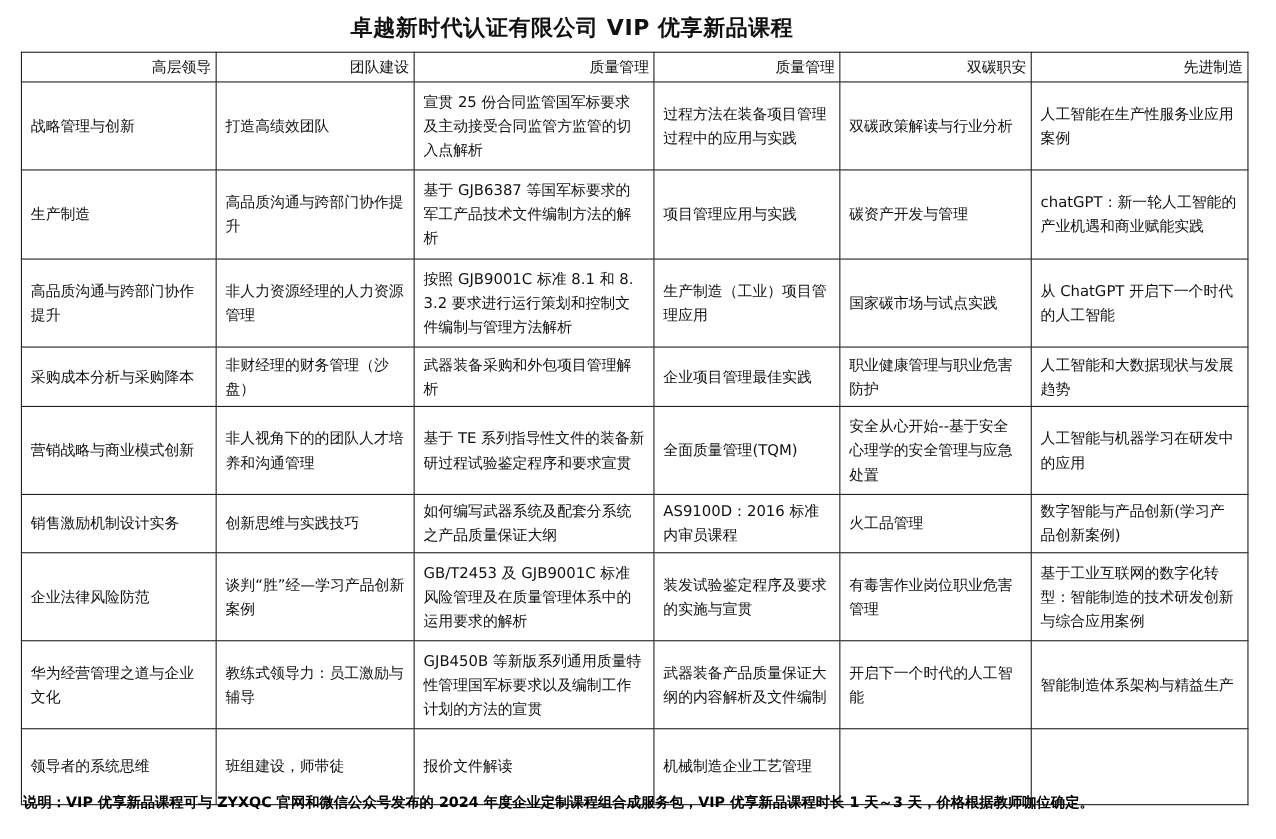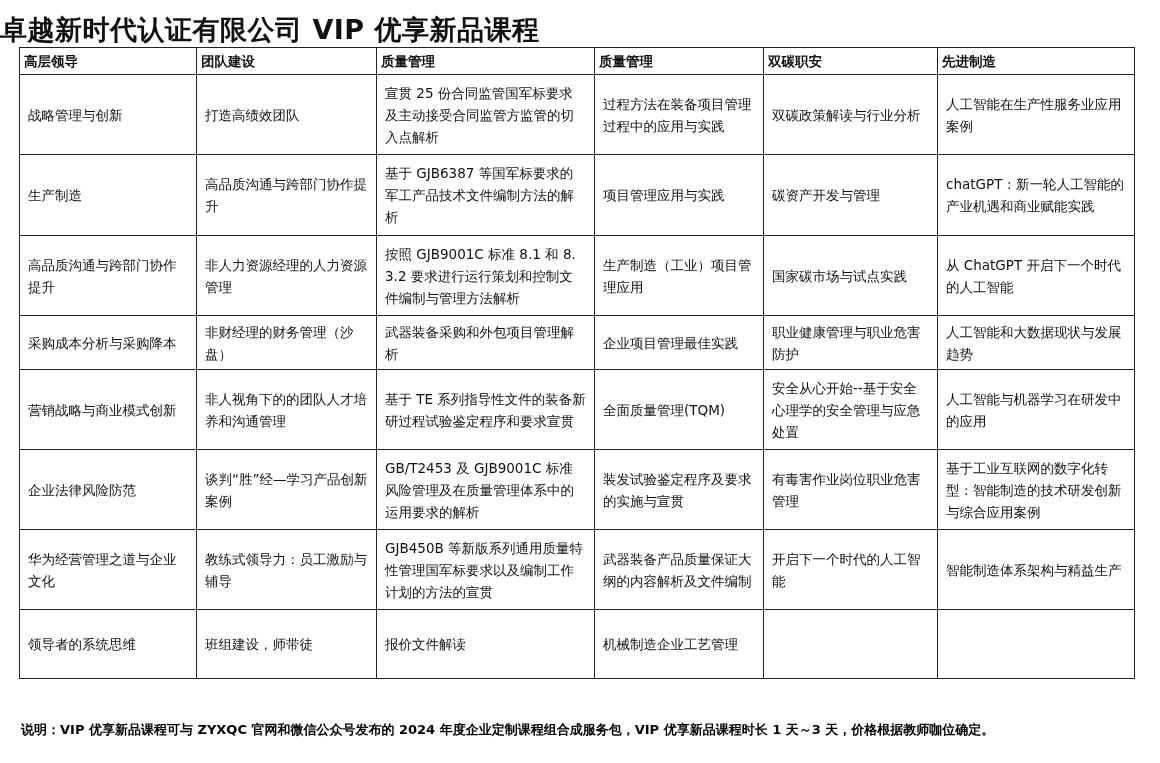--- a/index.html
+++ b/index.html
@@ -13,21 +13,22 @@
       position: relative;
       overflow: hidden;
       font-family: "DejaVu Sans", "Liberation Sans", sans-serif;
       color: #111111;
     }
     .title {
       position: absolute;
       left: 0;
       top: 12px;
       width: 1040px;
-      font-size: 27px;
+      text-align: center;
+      font-size: 20px;
       font-weight: bold;
       letter-spacing: 0.5px;
       color: #111;
     }
     table.courses {
       position: absolute;
       left: 19px;
       top: 47px;
       border-collapse: collapse;
       table-layout: fixed;
@@ -35,22 +36,22 @@
     }
     table.courses th,
     table.courses td {
       border: 1px solid #222222;
       font-size: 13.5px;
       line-height: 22px;
       vertical-align: middle;
       word-break: break-all;
     }
     table.courses th {
-      font-weight: bold;
-      text-align: left;
+      font-weight: normal;
+      text-align: right;
       height: 26px;
       padding: 0 4px;
     }
     table.courses td {
       text-align: left;
       padding: 2px 8px;
     }
     .note {
       position: absolute;
       left: 21px;
@@ -119,20 +120,28 @@
       <td>人工智能和大数据现状与发展趋势</td>
     </tr>
     <tr style="height:80px">
       <td>营销战略与商业模式创新</td>
       <td>非人视角下的的团队人才培养和沟通管理</td>
       <td>基于 TE 系列指导性文件的装备新研过程试验鉴定程序和要求宣贯</td>
       <td>全面质量管理(TQM)</td>
       <td>安全从心开始--基于安全心理学的安全管理与应急处置</td>
       <td>人工智能与机器学习在研发中的应用</td>
     </tr>
+    <tr style="height:53px">
+      <td>销售激励机制设计实务</td>
+      <td>创新思维与实践技巧</td>
+      <td>如何编写武器系统及配套分系统之产品质量保证大纲</td>
+      <td>AS9100D：2016 标准内审员课程</td>
+      <td>火工品管理</td>
+      <td>数字智能与产品创新(学习产品创新案例)</td>
+    </tr>
     <tr style="height:80px">
       <td>企业法律风险防范</td>
       <td>谈判“胜”经—学习产品创新案例</td>
       <td>GB/T2453 及 GJB9001C 标准风险管理及在质量管理体系中的运用要求的解析</td>
       <td>装发试验鉴定程序及要求的实施与宣贯</td>
       <td>有毒害作业岗位职业危害管理</td>
       <td>基于工业互联网的数字化转型：智能制造的技术研发创新与综合应用案例</td>
     </tr>
     <tr style="height:80px">
       <td>华为经营管理之道与企业文化</td>

